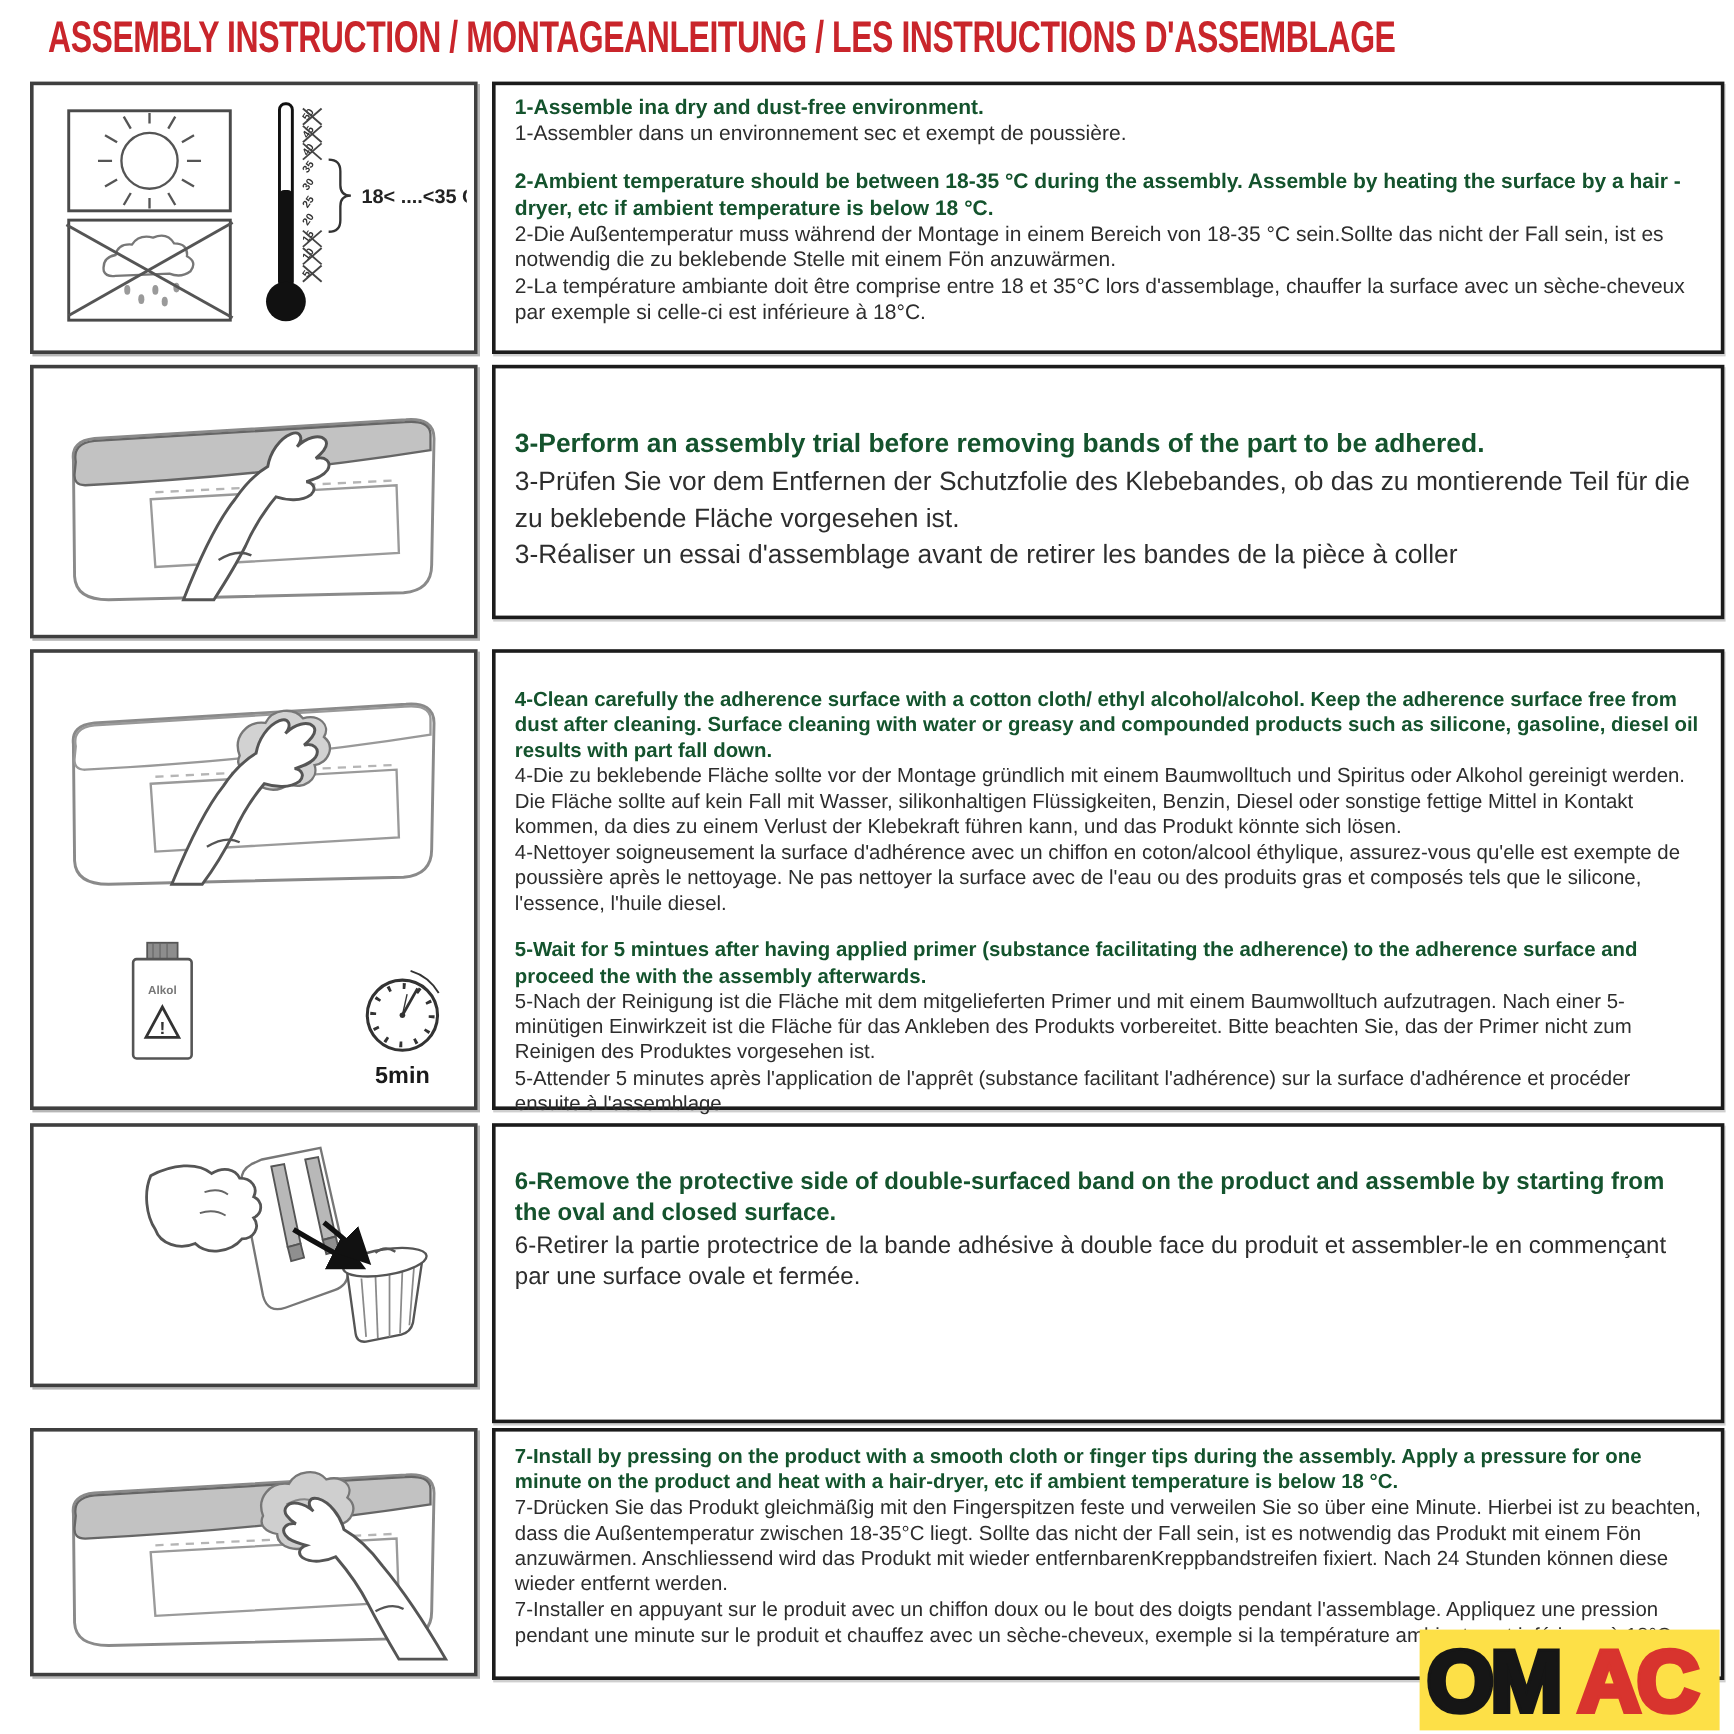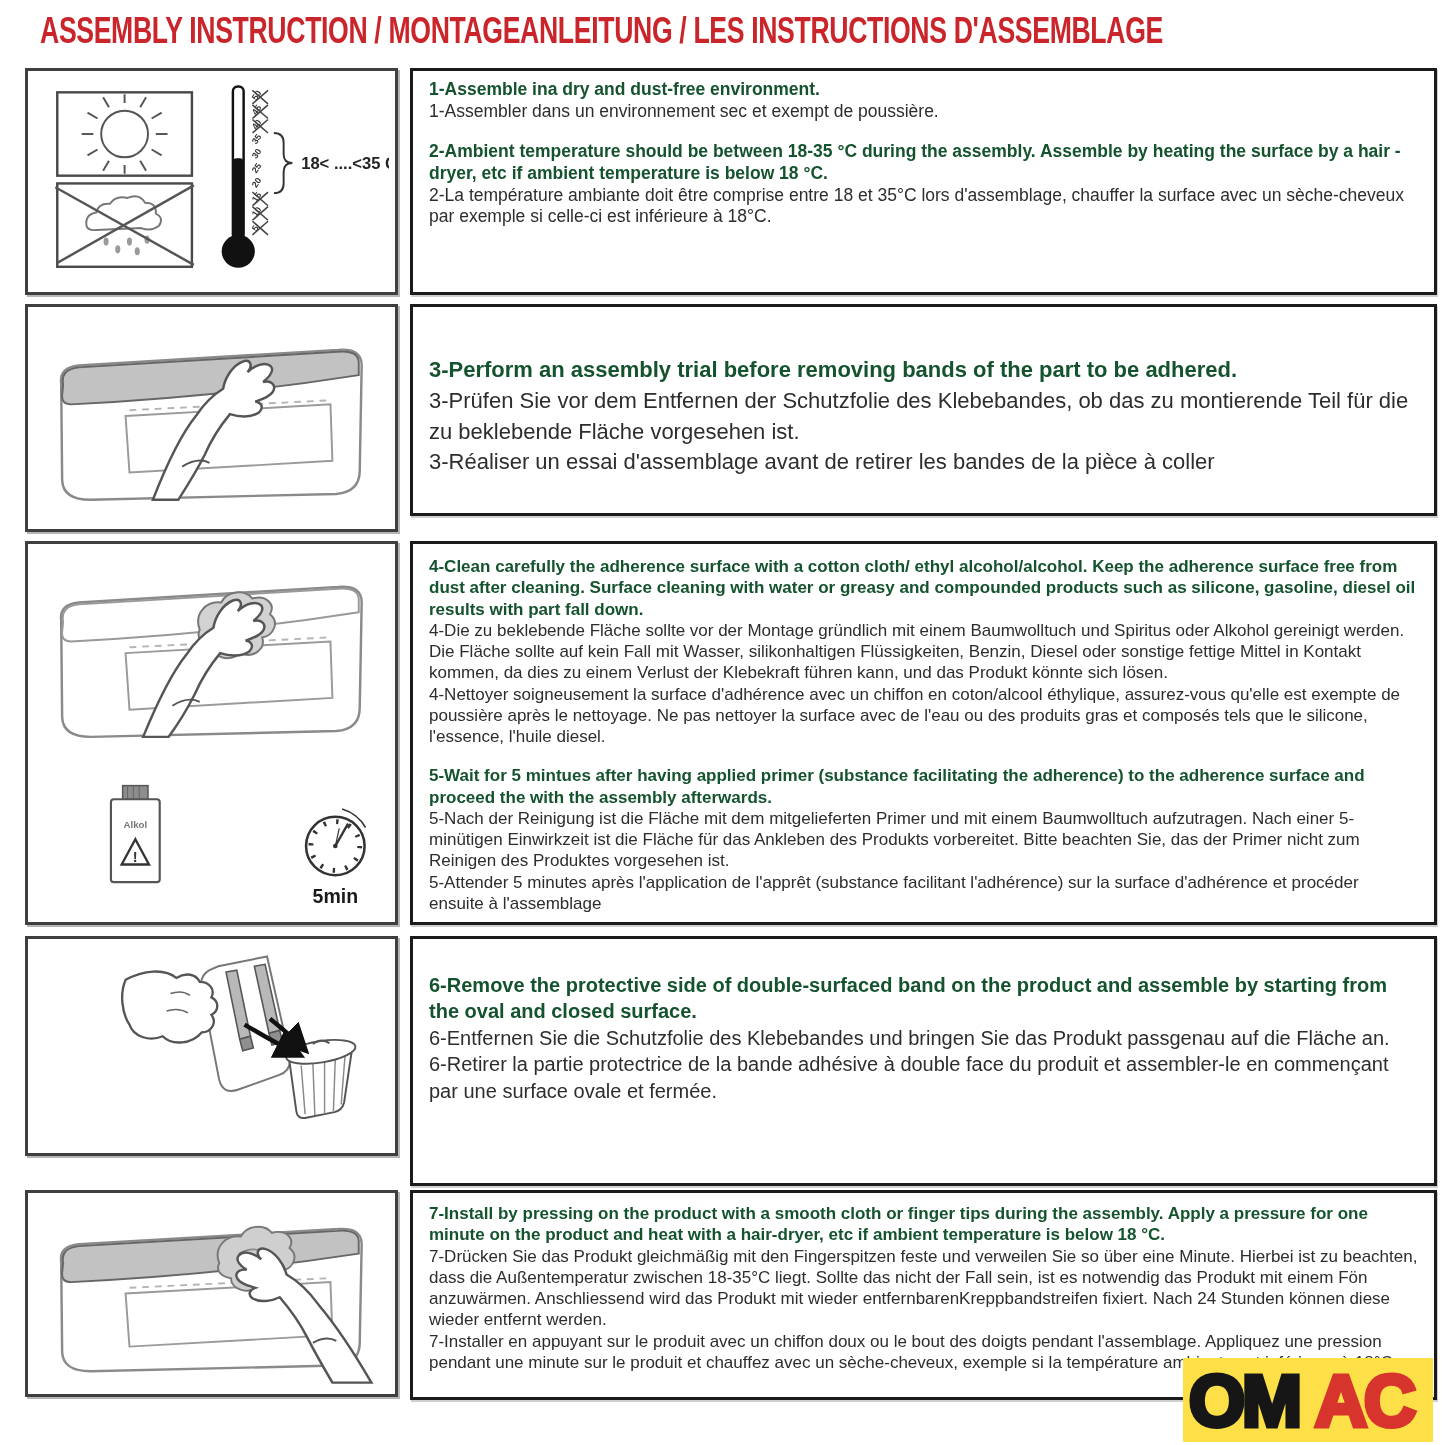--- a/index.html
+++ b/index.html
@@ -110,20 +110,21 @@
       <path d="M252,64 Q262,64 262,74 L262,86 Q262,95 271,95 Q262,95 262,104 L262,116 Q262,126 252,126" fill="none" stroke="#333" stroke-width="2"></path>
       <text x="280" y="101" font-size="17" font-weight="700" fill="#222">18&lt; ....&lt;35 C</text>
     </g>
   </svg>
 </div>
 <div class="row-box text-box fs175" style="top:68px;height:227px;">
   <div class="text-inner">
     <p class="p b">1-Assemble ina dry and dust-free environment.</p>
     <p class="p reg">1-Assembler dans un environnement sec et exempt de poussière.</p>
     <p class="p b gap">2-Ambient temperature should be between 18-35 °C  during the assembly. Assemble by heating the surface by a hair -dryer, etc if ambient temperature is below 18 °C.</p>
+    <p class="p reg">2-Die Außentemperatur muss während der Montage in einem Bereich von 18-35 °C  sein.Sollte das nicht der Fall sein, ist es notwendig die zu beklebende Stelle mit einem Fön anzuwärmen.</p>
     <p class="p reg">2-La température ambiante doit être comprise entre 18 et 35°C lors d'assemblage, chauffer la surface avec un sèche-cheveux par exemple si celle-ci est inférieure à 18°C.</p>
   </div>
 </div>
 
 <div class="row-box illus-box" style="top:304px;height:222px;">
   <svg width="361" height="222" viewBox="0 0 370 228" preserveAspectRatio="none">
     <g>
       <path d="M34,78 Q32,62 52,60 L318,44 Q342,42 342,60 L340,168 Q340,190 316,192 L64,198 Q36,198 35,178 Z" fill="#fff" stroke="#8a8a8a" stroke-width="2.5"></path>
       <path d="M36,80 Q33,64 52,62 L317,46 Q338,44 339,56 L339,70 Q200,92 44,100 Q34,100 35,90 Z" fill="#c2c2c2" stroke="#666" stroke-width="2"></path>
       <path d="M100,112 L310,100 L312,158 L104,170 Z" fill="#fff" stroke="#9a9a9a" stroke-width="2"></path>
@@ -175,21 +176,21 @@
       <circle cx="315" cy="310" r="18.5" fill="#fff"></circle>
       <line x1="315" y1="310" x2="328" y2="287" stroke="#333" stroke-width="2.4"></line>
       <line x1="315" y1="310" x2="319" y2="292" stroke="#333" stroke-width="1.2"></line>
       <circle cx="315" cy="310" r="2.4" fill="#333"></circle>
       <path d="M322,272 A42,42 0 0 1 346,291" fill="none" stroke="#333" stroke-width="1.6"></path>
     </g>
     <text x="315" y="368" text-anchor="middle" font-size="20" font-weight="700" fill="#1a1a1a">5min</text>
   </svg>
 </div>
 <div class="row-box text-box fs17" style="top:541px;height:384px;">
-  <div class="text-inner" style="padding-top:12px;">
+  <div class="text-inner" style="padding-top:28px;">
     <p class="p b">4-Clean carefully the adherence surface with a cotton cloth/ ethyl alcohol/alcohol. Keep the adherence surface free from dust after cleaning. Surface cleaning with water or greasy and compounded products such as silicone, gasoline, diesel oil results with part fall down.</p>
     <p class="p reg">4-Die zu beklebende Fläche sollte vor der Montage gründlich mit einem Baumwolltuch und Spiritus oder Alkohol gereinigt werden. Die Fläche sollte auf kein Fall mit Wasser, silikonhaltigen Flüssigkeiten, Benzin, Diesel oder sonstige fettige Mittel in Kontakt kommen, da dies zu einem Verlust der Klebekraft führen kann, und das Produkt könnte sich lösen.</p>
     <p class="p reg">4-Nettoyer soigneusement la surface d'adhérence avec un chiffon en coton/alcool éthylique, assurez-vous qu'elle est exempte de poussière après le nettoyage. Ne pas nettoyer la surface avec de l'eau ou des produits gras et composés tels que le silicone, l'essence, l'huile diesel.</p>
     <p class="p b gap">5-Wait for 5 mintues after having applied primer (substance facilitating the adherence) to the adherence surface and proceed the with the assembly afterwards.</p>
     <p class="p reg">5-Nach der Reinigung ist die Fläche mit dem mitgelieferten Primer und mit einem Baumwolltuch aufzutragen. Nach einer 5-minütigen Einwirkzeit ist die Fläche für das Ankleben des Produkts vorbereitet. Bitte beachten Sie, das der Primer nicht zum Reinigen des Produktes vorgesehen ist.</p>
     <p class="p reg">5-Attender 5 minutes après l'application de l'apprêt (substance facilitant l'adhérence) sur la surface d'adhérence et procéder ensuite à l'assemblage</p>
   </div>
 </div>
 
 <div class="row-box illus-box" style="top:936px;height:214px;">
@@ -226,21 +227,20 @@
     </g>
     <g stroke="#111" stroke-width="4.5" fill="none">
       <path d="M222,88 Q252,106 276,118" marker-end="url(#arrowhead)"></path>
       <path d="M248,82 Q268,98 282,112" marker-end="url(#arrowhead)"></path>
     </g>
   </svg>
 </div>
 <div class="row-box text-box fs20" style="top:936px;height:250px;">
   <div class="text-inner pad-step6">
     <p class="p b">6-Remove the protective side of double-surfaced band on the product and assemble by starting from the oval and closed surface.</p>
-    <p class="p reg">6-Entfernen Sie die Schutzfolie des Klebebandes und bringen Sie das Produkt passgenau auf die Fläche an.</p>
     <p class="p reg">6-Retirer la partie protectrice de la bande adhésive à double face du produit et assembler-le en commençant par une surface ovale et fermée.</p>
   </div>
 </div>
 
 <div class="row-box illus-box" style="top:1190px;height:201px;">
   <svg width="361" height="201" viewBox="0 0 370 212" preserveAspectRatio="none">
     <g>
       <path d="M34,72 Q32,56 52,54 L318,38 Q342,36 342,54 L340,158 Q340,180 316,182 L64,188 Q36,188 35,168 Z" fill="#fff" stroke="#8a8a8a" stroke-width="2.5"></path>
       <path d="M36,74 Q33,58 52,56 L317,40 Q338,38 339,50 L339,64 Q200,86 44,94 Q34,94 35,84 Z" fill="#c2c2c2" stroke="#666" stroke-width="2"></path>
       <path d="M100,106 L310,94 L312,150 L104,162 Z" fill="#fff" stroke="#9a9a9a" stroke-width="2"></path>

